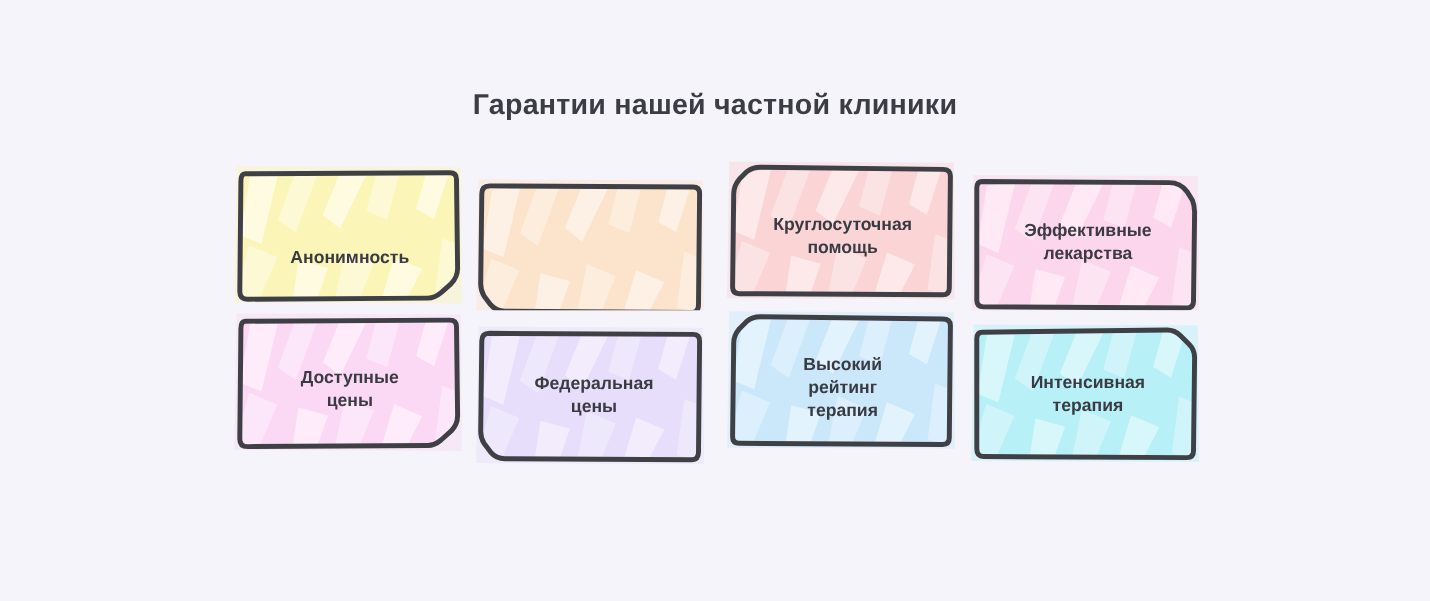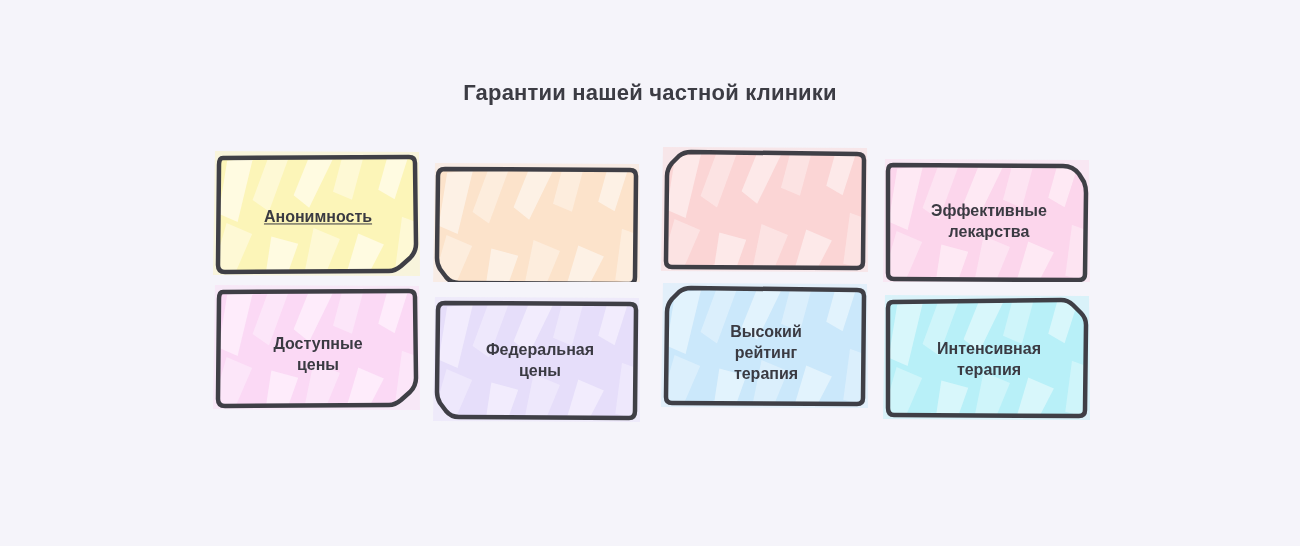--- a/index.html
+++ b/index.html
@@ -17,21 +17,21 @@
     position: relative;
     width: 1300px;
     height: 546px;
   }
   #page-title {
     position: absolute;
     top: 80px;
     left: 0;
     width: 1300px;
     text-align: center;
-    font-size: 22px;
+    font-size: 26px;
     font-weight: bold;
     color: #3c3c44;
     letter-spacing: 0.2px;
   }
   #cards-grid {
     position: absolute;
     top: 142px;
     left: 205px;
     width: 900px;
     display: grid;
@@ -93,21 +93,21 @@
               <path d="M178,2 L200,0 L182,50 L166,40 Z" fill="#fffce8" opacity="0.85" transform="rotate(-2 100 60)"></path>
               <path d="M14,74 L40,84 L22,130 L2,122 Z" fill="#fffce8" opacity="0.6" transform="rotate(2 100 60)"></path>
               <path d="M56,80 L82,90 L62,132 L44,126 Z" fill="#fffce8" opacity="0.85" transform="rotate(-6 100 60)"></path>
               <path d="M100,76 L126,88 L106,132 L88,126 Z" fill="#fffce8" opacity="0.6" transform="rotate(-2 100 60)"></path>
               <path d="M146,80 L172,90 L152,132 L134,126 Z" fill="#fffce8" opacity="0.85" transform="rotate(2 100 60)"></path>
               <path d="M188,74 L212,86 L192,130 L176,124 Z" fill="#fffce8" opacity="0.6" transform="rotate(-6 100 60)"></path>
             </g>
             <path d="M10,6 L196,5 Q202,5 202,11 L203,92 Q203,100 197,106 L188,114 Q182,119 176,119 L12,120 Q5,120 5,113 L6,13 Q6,6 10,6 Z" fill="none" stroke="#3f3f46" stroke-width="4.5" stroke-linejoin="round" stroke-linecap="round"></path>
           </g>
         </svg>
-        <div class="card-label" style="margin-left: 4px; margin-top: 5px; text-decoration: underline;">Анонимность</div>
+        <div class="card-label" style="margin-left: 4px; margin-top: 23px;">Анонимность</div>
       </div>
       <div class="card">
         <svg class="card-svg" viewBox="0 0 222 140">
           <g transform="translate(4,22)">
             <defs>
               <clipPath id="clip-discreet-transport">
                 <path d="M12,5 L197,6 Q203,6 203,12 L202,113 Q202,120 196,120 L26,119 Q18,119 13,113 L7,105 Q4,100 4,94 L5,12 Q5,5 12,5 Z"></path>
               </clipPath>
             </defs>
             <path d="M2,-1 L206,0 L207,124 L0,123 Z" fill="#fce3cb" opacity="0.45"></path>
@@ -146,20 +146,22 @@
               <path d="M178,2 L200,0 L182,50 L166,40 Z" fill="#fdecec" opacity="0.85" transform="rotate(-2 100 60)"></path>
               <path d="M14,74 L40,84 L22,130 L2,122 Z" fill="#fdecec" opacity="0.6" transform="rotate(2 100 60)"></path>
               <path d="M56,80 L82,90 L62,132 L44,126 Z" fill="#fdecec" opacity="0.85" transform="rotate(-6 100 60)"></path>
               <path d="M100,76 L126,88 L106,132 L88,126 Z" fill="#fdecec" opacity="0.6" transform="rotate(-2 100 60)"></path>
               <path d="M146,80 L172,90 L152,132 L134,126 Z" fill="#fdecec" opacity="0.85" transform="rotate(2 100 60)"></path>
               <path d="M188,74 L212,86 L192,130 L176,124 Z" fill="#fdecec" opacity="0.6" transform="rotate(-6 100 60)"></path>
             </g>
             <path d="M30,4 L196,6 Q203,6 203,12 L202,114 Q202,120 196,120 L11,119 Q5,119 5,113 L6,28 Q6,21 11,15 L18,8 Q23,4 30,4 Z" fill="none" stroke="#3f3f46" stroke-width="4.5" stroke-linejoin="round" stroke-linecap="round"></path>
           </g>
         </svg>
+        <div class="card-label" style="margin-left: 4px; margin-top: 3px;">Круглосуточная
+помощь</div>
       </div>
       <div class="card">
         <svg class="card-svg" viewBox="0 0 222 140">
           <g transform="translate(6,18)">
             <defs>
               <clipPath id="clip-effective-medicine">
                 <path d="M10,5 L180,6 Q190,6 196,14 L201,22 Q203,27 203,33 L202,114 Q202,120 196,120 L11,119 Q5,119 5,113 L5,11 Q5,5 10,5 Z"></path>
               </clipPath>
             </defs>
             <path d="M2,-1 L206,0 L207,124 L0,123 Z" fill="#fcd6ec" opacity="0.45"></path>

